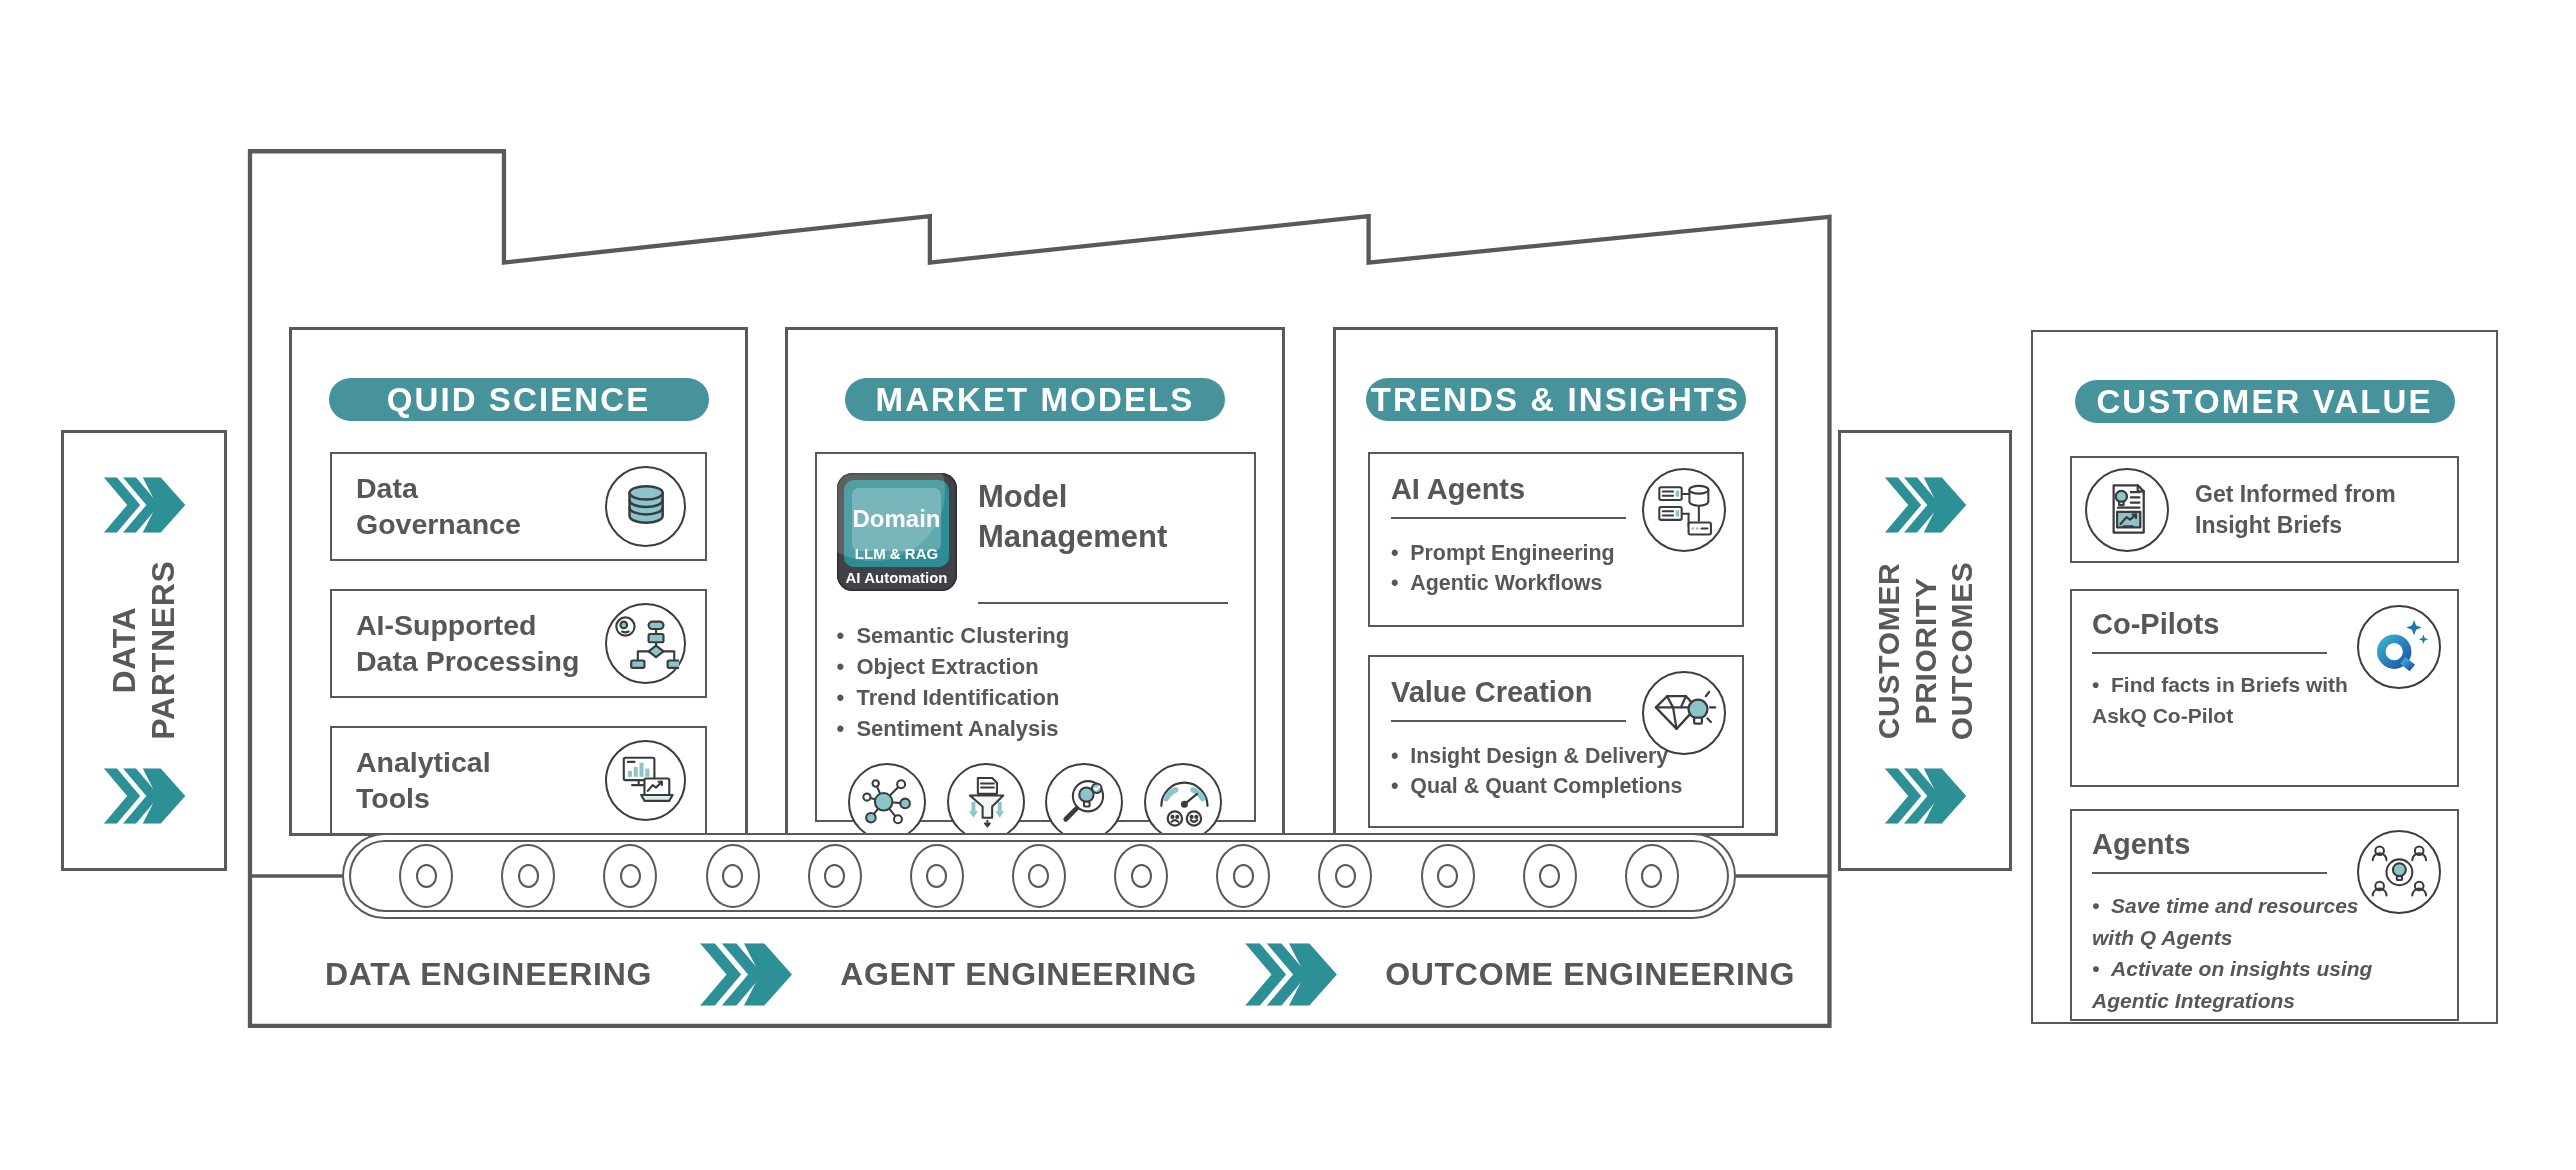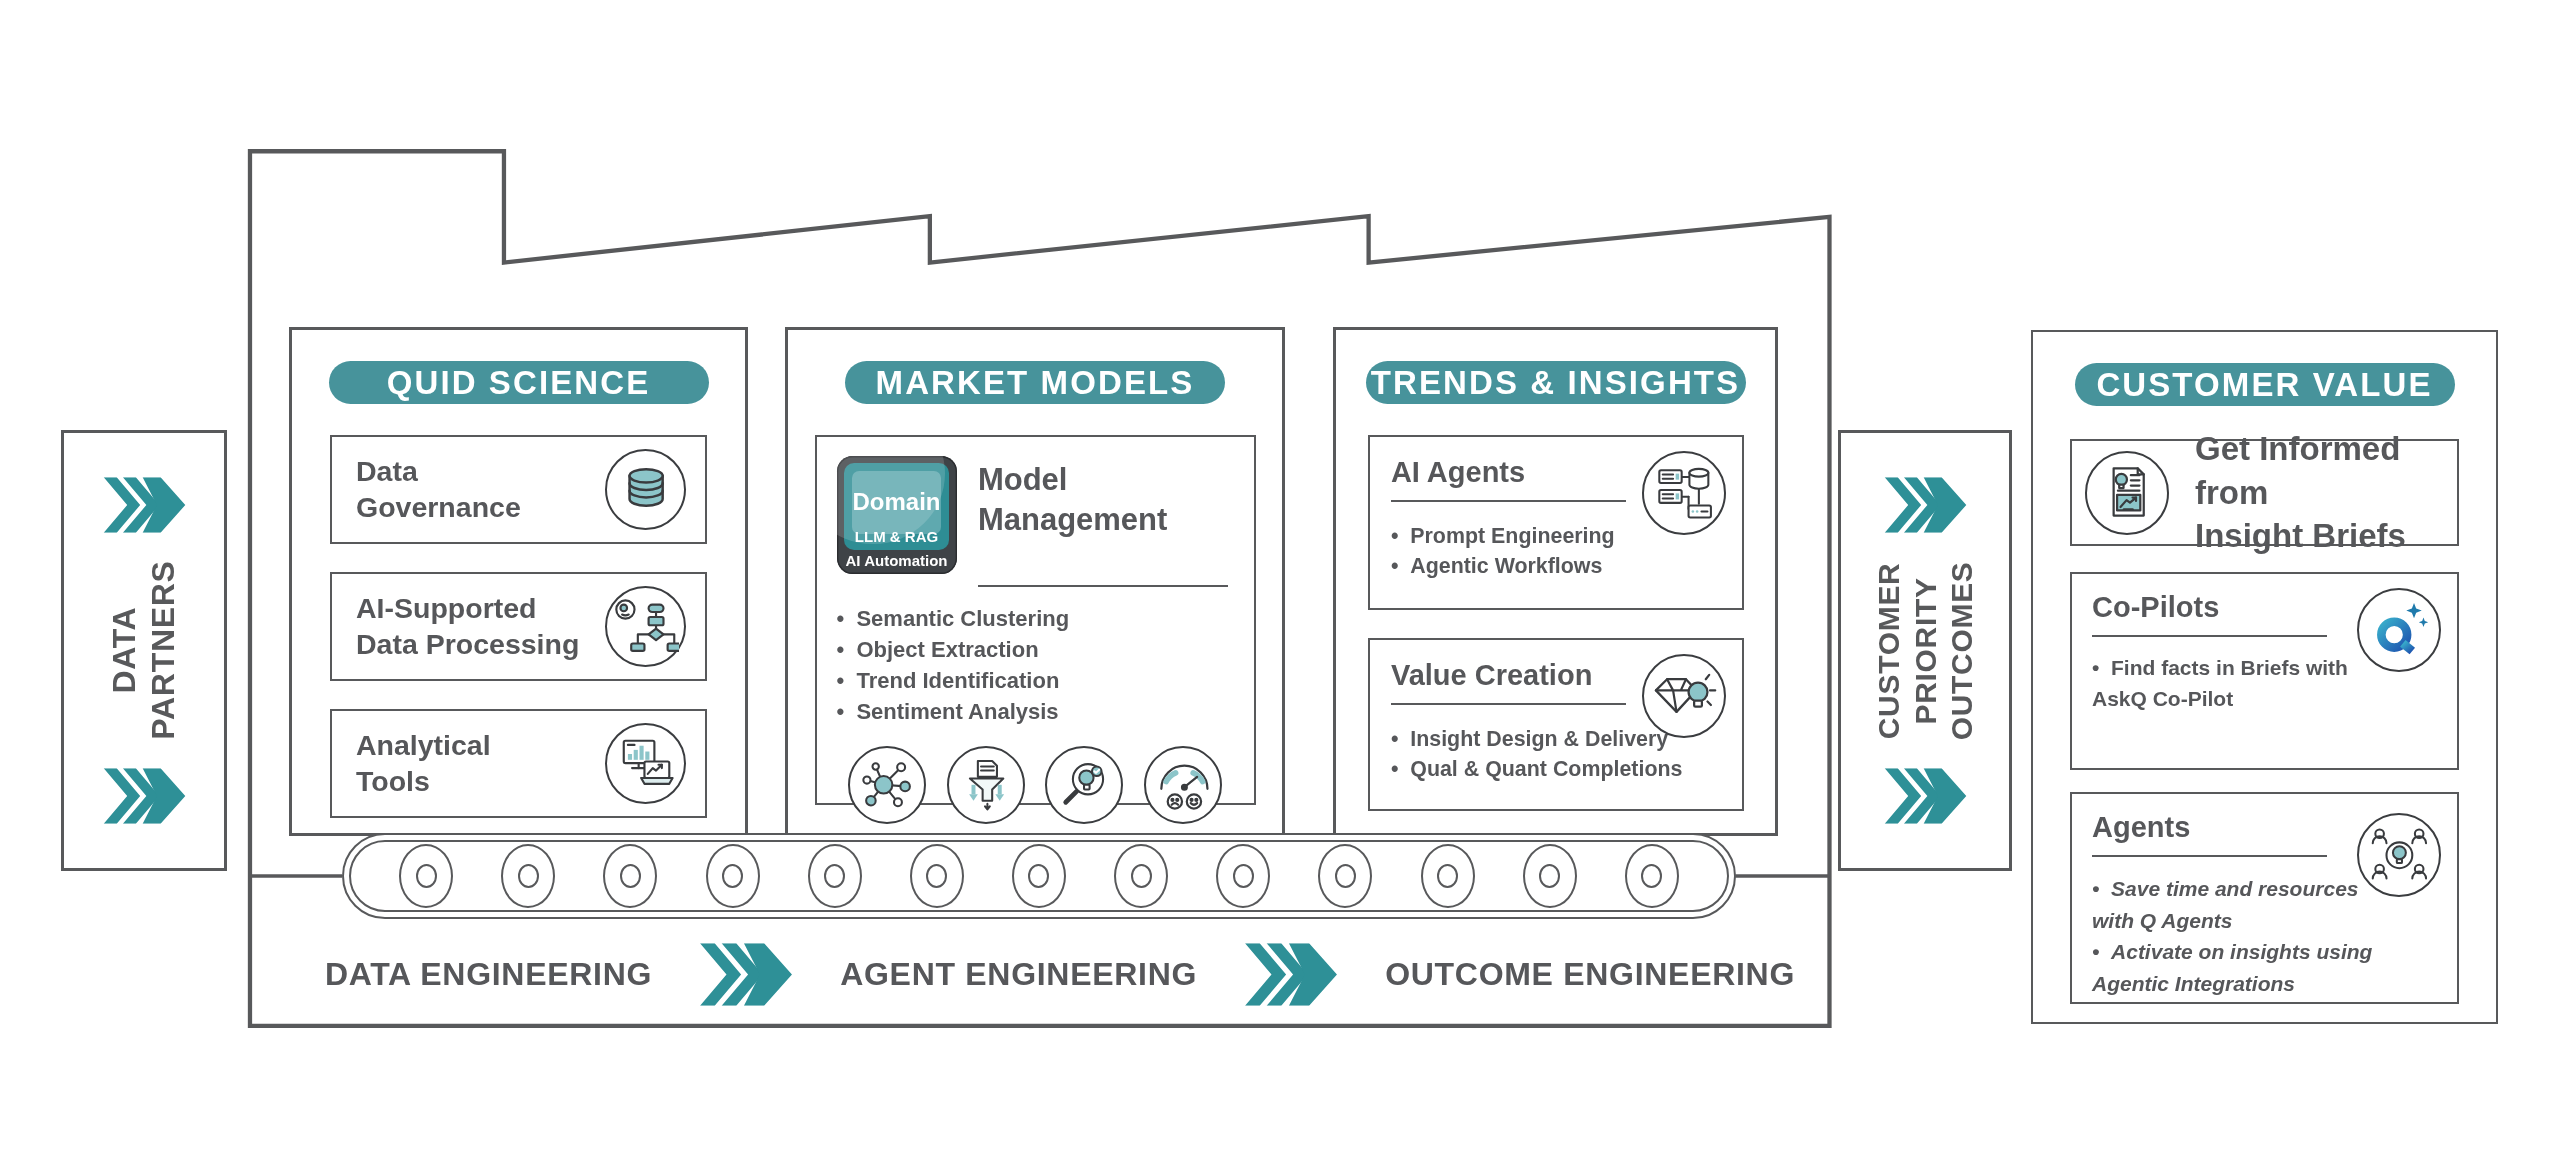--- a/index.html
+++ b/index.html
@@ -14,21 +14,21 @@
   .rail .vwrap{flex:1;display:flex;align-items:center;justify-content:center;}
   .vtext{transform:rotate(-90deg);text-align:center;font-weight:700;color:#58595B;
          font-size:32px;line-height:1.22;letter-spacing:0.7px;white-space:nowrap;}
   .vtext span{display:block;}
 
   
   .chev{color:#2E9097;display:block;}
 
   
   .section{border:3.6px solid #58595B;background:#fff;box-sizing:border-box;
-           display:flex;flex-direction:column;align-items:center;padding-top:31px;}
+           display:flex;flex-direction:column;align-items:center;padding-top:48px;}
   .pill{background:#47939B;color:#fff;border-radius:23px;height:43px;width:380px;
         display:flex;align-items:center;justify-content:center;font-size:33px;
         font-weight:600;letter-spacing:2.1px;flex:none;}
 
   .card{border:2.9px solid #58595B;background:#fff;box-sizing:border-box;position:relative;}
 
   
   .qrows{display:flex;flex-direction:column;gap:28px;margin-top:31px;width:377px;}
   .qrow{height:109px;display:flex;align-items:center;justify-content:space-between;
         padding:0 18.6px 0 24px;}
@@ -73,21 +73,21 @@
   .tcard2{height:173px;}
   .tc-title{font-size:29px;font-weight:700;color:#56575A;}
   .tc-divider{height:2.1px;background:#58595B;width:235px;margin-top:11.4px;}
   .tc-icon{position:absolute;right:15.7px;top:14.3px;}
   .tcard ul.bullets{margin-top:18.6px;}
   .tcard ul.bullets li{font-size:21.4px;}
 
   
   .cvrows{display:flex;flex-direction:column;margin-top:33px;width:389px;}
   .cv1{height:107px;display:flex;align-items:center;padding:0 0 0 13px;box-sizing:border-box;}
-  .cv1-text{margin-left:26px;font-size:33px;font-weight:700;color:#56575A;line-height:1.32;}
+  .cv1-text{margin-left:26px;font-size:23px;font-weight:700;color:#56575A;line-height:1.32;}
   .cv1-text span{display:block;}
   .cv2{height:198px;margin-top:26px;padding:17px 20px;box-sizing:border-box;}
   .cv3{height:212px;margin-top:22px;padding:17px 20px;box-sizing:border-box;}
   .cv-title{font-size:29px;font-weight:700;color:#56575A;}
   .cv-divider{height:2.1px;background:#58595B;width:235px;margin-top:11.4px;}
   .cv2 ul.bullets li,.cv3 ul.bullets li{font-size:21px;line-height:1.5;}
   .cv2 ul.bullets{margin-top:14.3px;}
   .cv3 ul.bullets{margin-top:15.7px;font-style:italic;}
 
   

